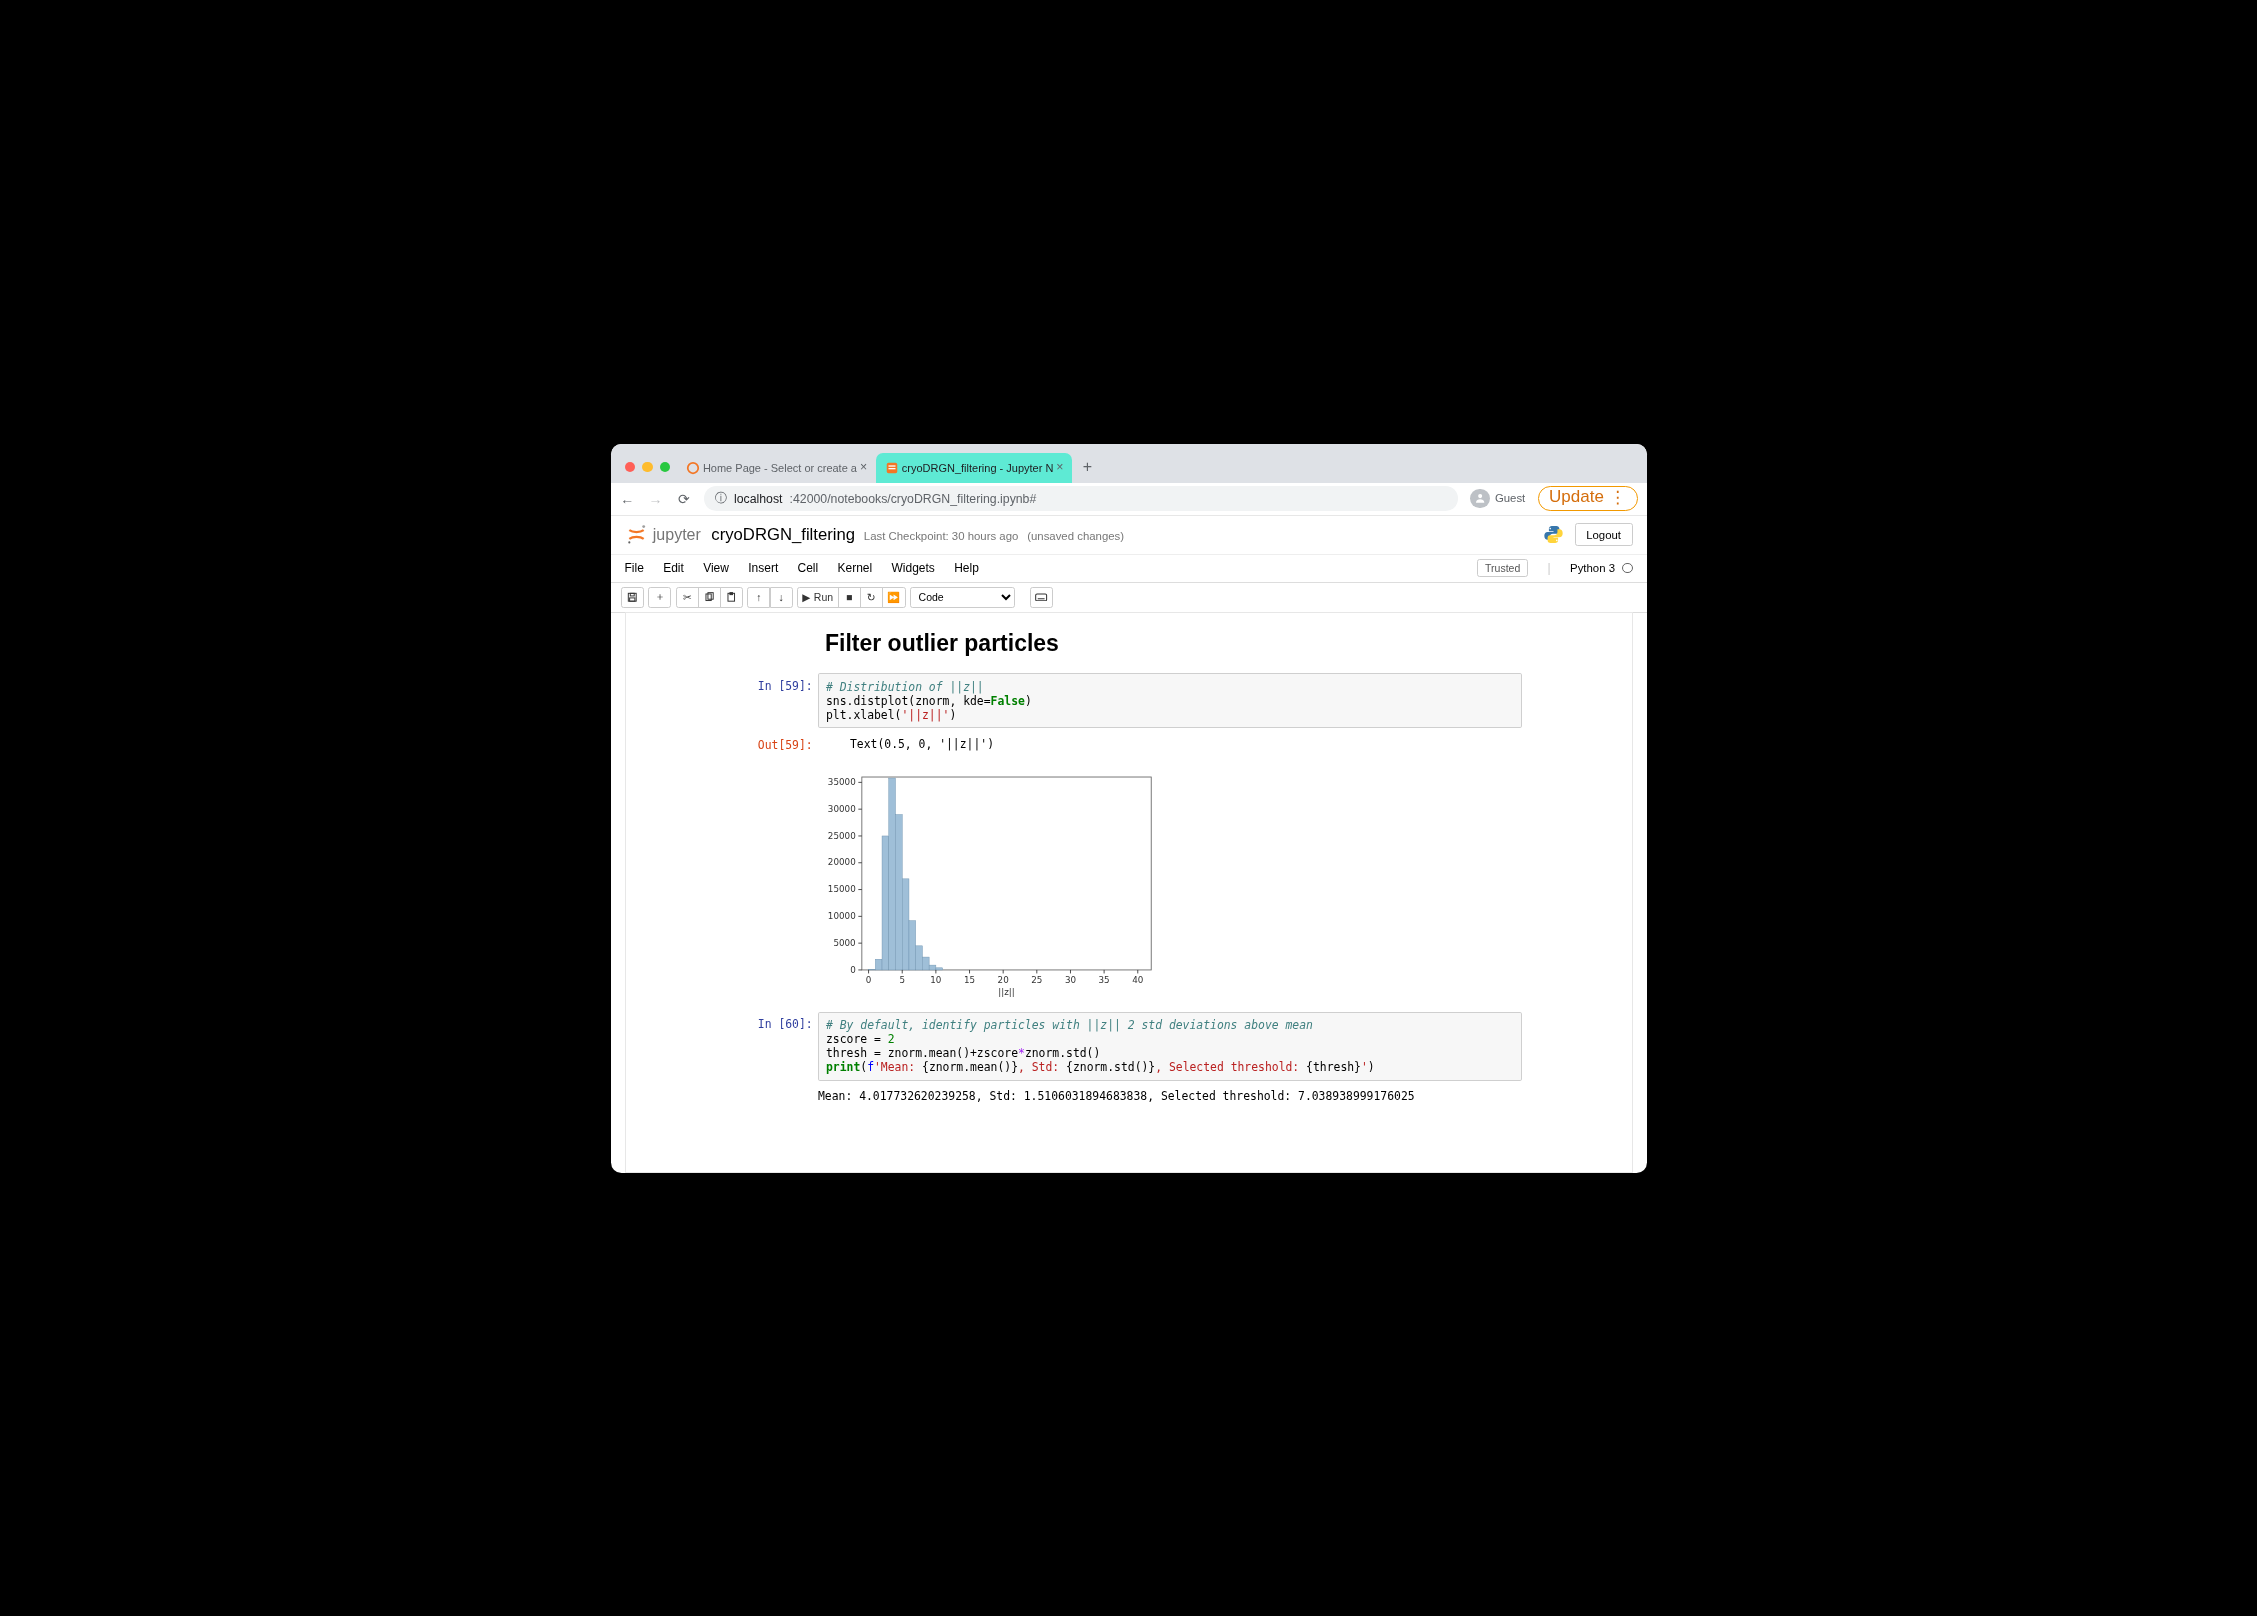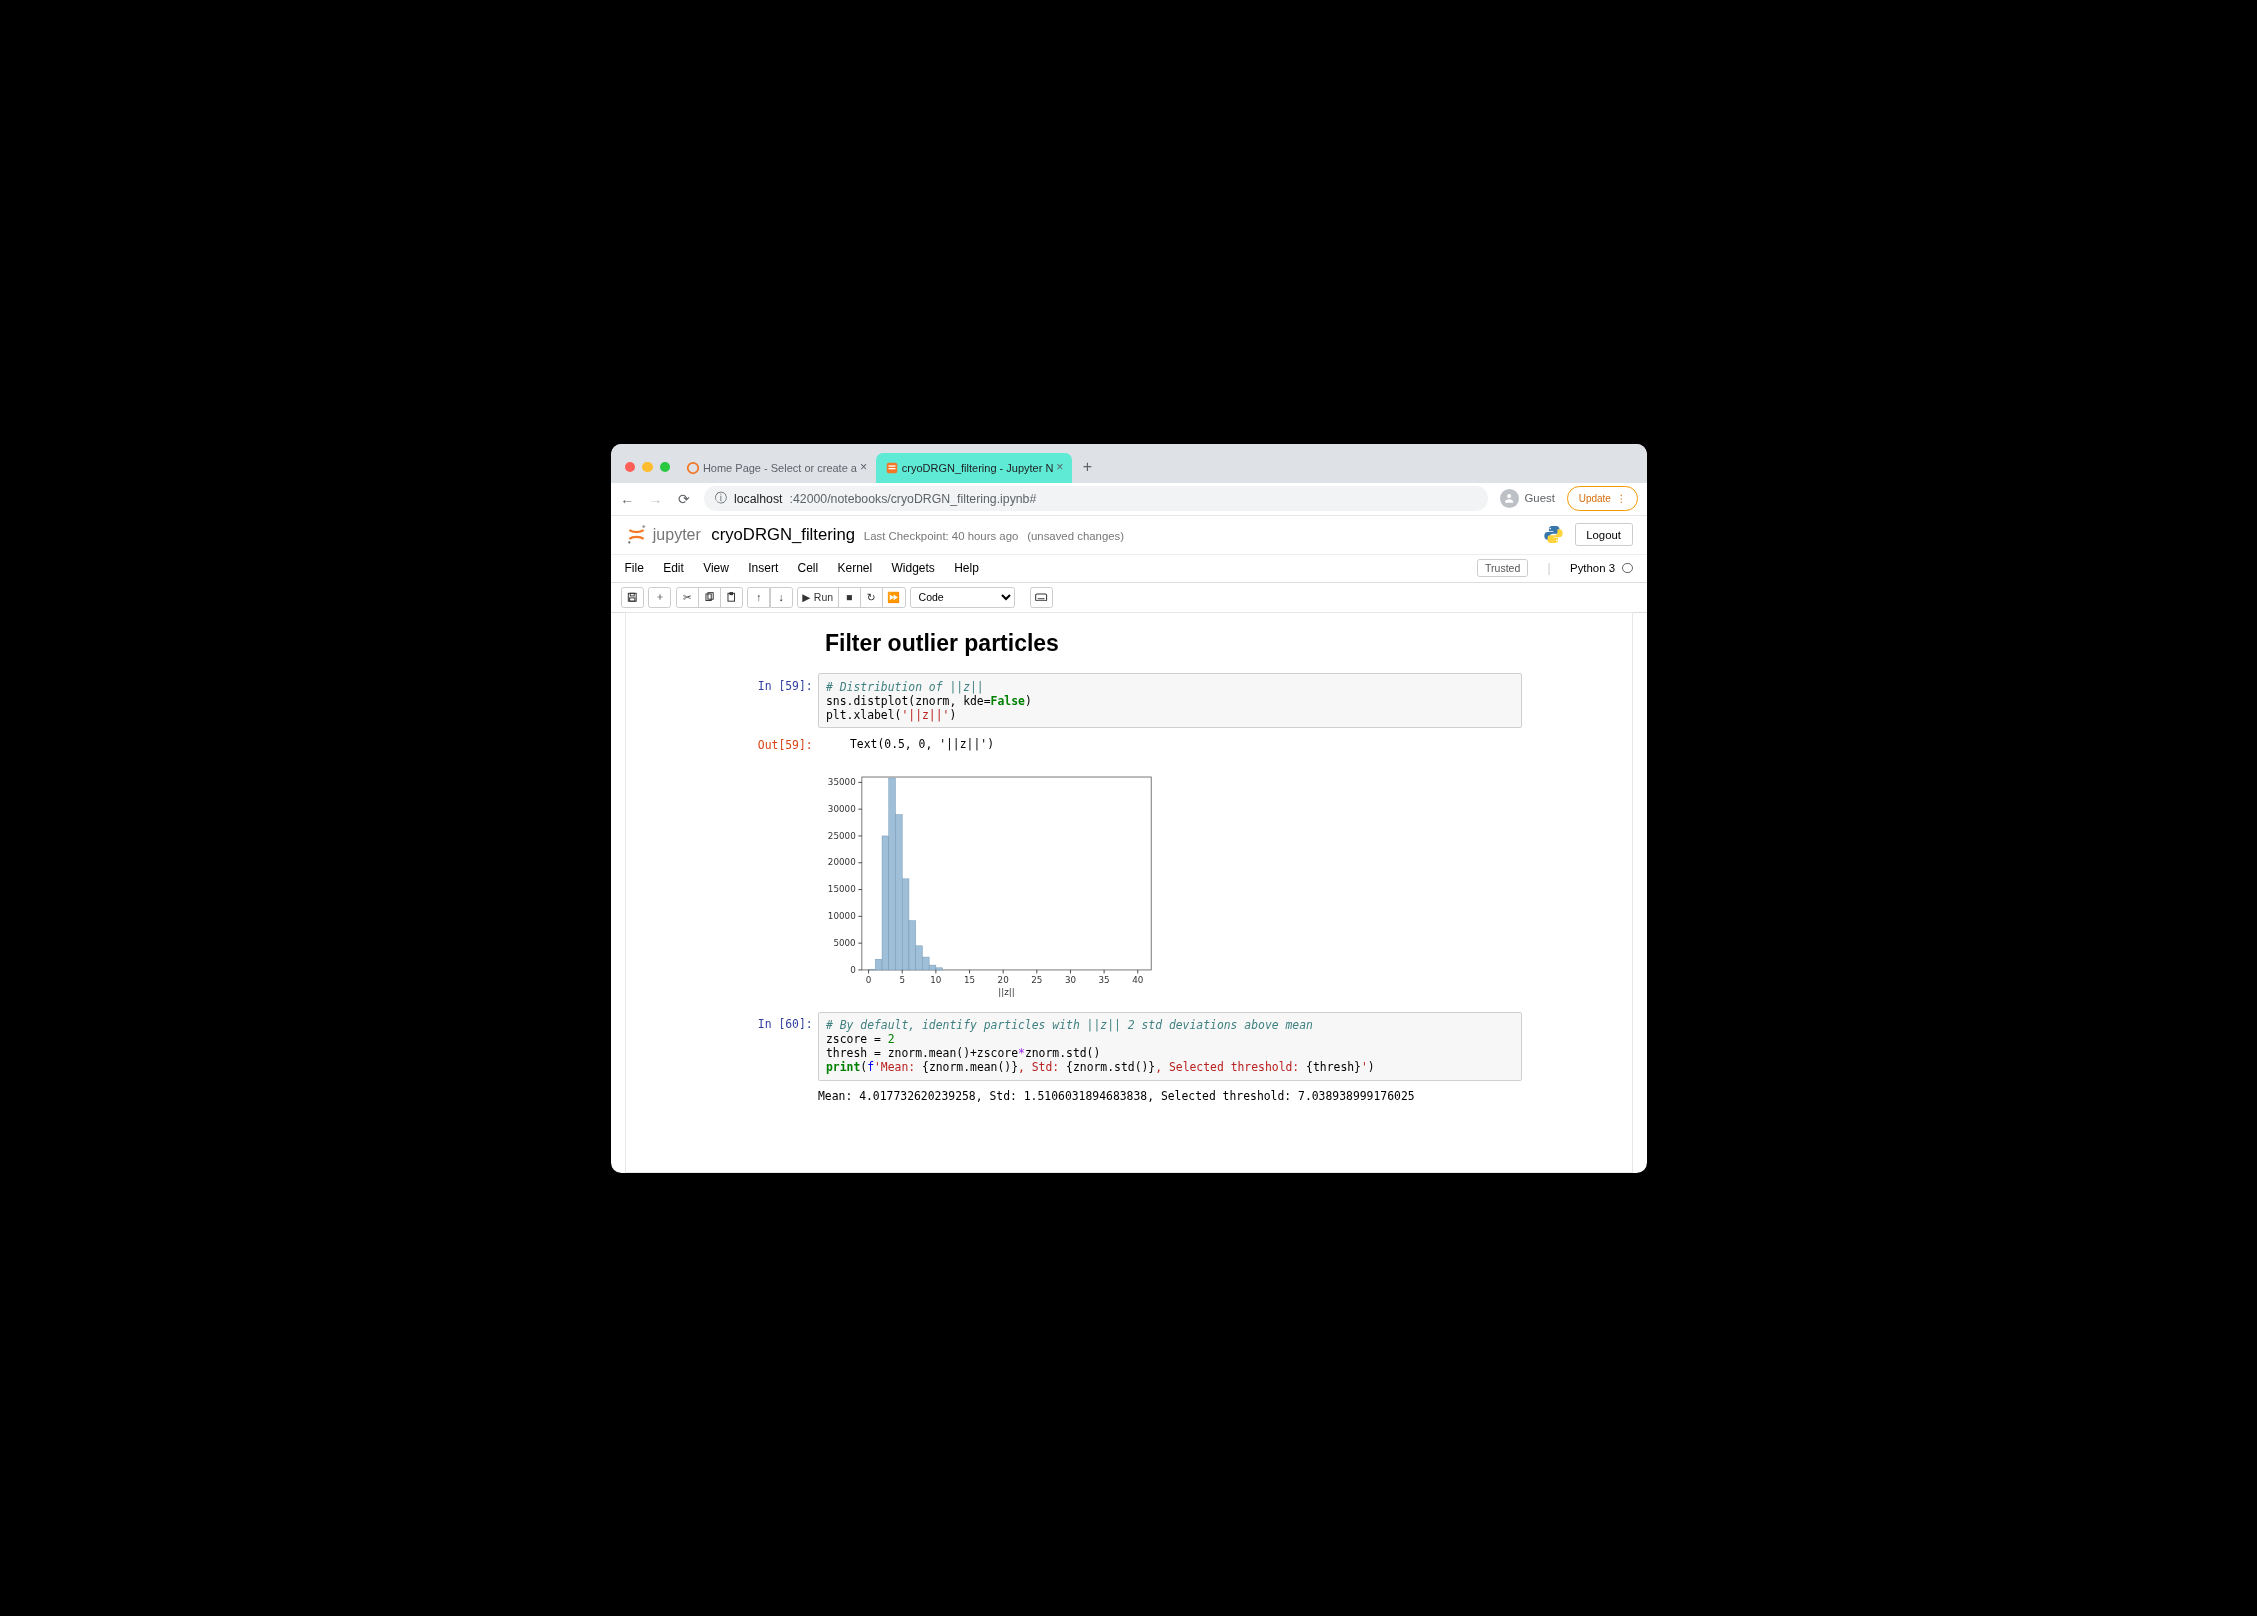--- a/index.html
+++ b/index.html
@@ -84,22 +84,22 @@
   .url-field .info { color:#5f6368; }
   .url-field .host-dim { color:#5f6368; }
   .profile { display:flex; align-items:center; gap:5.3px; color:#5f6368; font-size:11.4px; }
   .profile .avatar { width:19.3px; height:19.3px; border-radius:50%; background:#bdc1c6; display:flex; align-items:center; justify-content:center; color:#fff; }
   .update-btn {
     height: 24.6px;
     border: 0.9px solid #f29900;
     color: #d56e0c;
     border-radius: 12.3px;
     padding: 0 10.5px;
-    display:flex; align-items:center; gap:5.3px;
-    font-size:10px;
+    display:flex; gap:5.3px;
+    font-size:17px;
     background:#fff;
   }
 
   
   .jp-header {
     height: 39px;
     display:flex; align-items:center;
     padding: 0 14px;
     border-bottom: 0.9px solid #eee;
     gap: 10.5px;
@@ -269,21 +269,21 @@
       <svg viewBox="0 0 32 32" width="23" height="23">
           <path d="M6 10a12 6 0 0 0 20 0" fill="none" stroke="#f37726" stroke-width="3"></path>
           <path d="M6 22a12 6 0 0 1 20 0" fill="none" stroke="#f37726" stroke-width="3"></path>
           <circle cx="26" cy="5" r="2" fill="#9e9e9e"></circle>
           <circle cx="6" cy="27" r="1.5" fill="#616161"></circle>
         </svg>
       <span style="font-size:16px;color:#757575">jupyter</span>
     </span>
     <div class="jp-title-area">
       <span class="jp-title">cryoDRGN_filtering</span>
-      <span class="jp-checkpoint">Last Checkpoint: 40 hours ago</span>
+      <span class="jp-checkpoint">Last Checkpoint: 30 hours ago</span>
       <span class="jp-checkpoint">(unsaved changes)</span>
     </div>
     <span class="py-logo">
       <svg viewBox="0 0 32 32" width="21" height="21">
           <path d="M15 3c-5 0-6 2-6 5v3h7v1H7c-3 0-5 2-5 6s2 6 5 6h3v-4c0-3 2-5 5-5h6c3 0 4-2 4-4V8c0-3-1-5-6-5z" fill="#3776ab"></path>
           <circle cx="11" cy="7" r="1.2" fill="#fff"></circle>
           <path d="M17 29c5 0 6-2 6-5v-3h-7v-1h9c3 0 5-2 5-6s-2-6-5-6h-3v4c0 3-2 5-5 5h-6c-3 0-4 2-4 4v3c0 3 1 5 6 5z" fill="#ffd43b"></path>
           <circle cx="21" cy="25" r="1.2" fill="#fff"></circle>
         </svg>
     </span>

